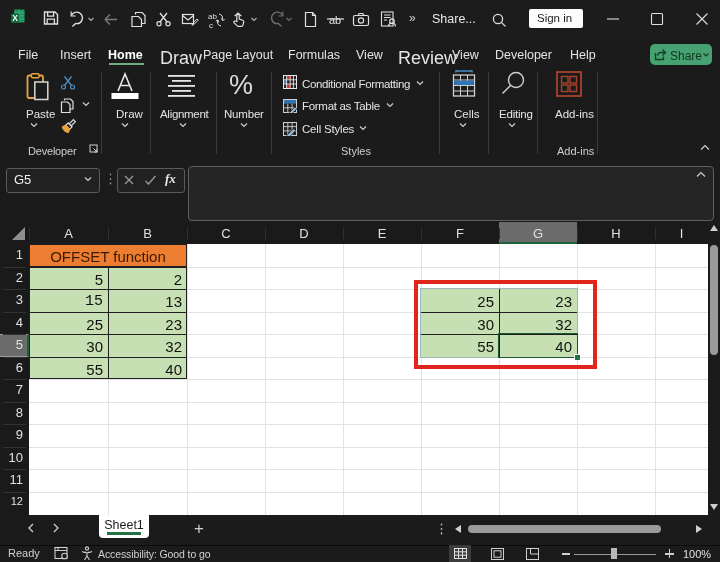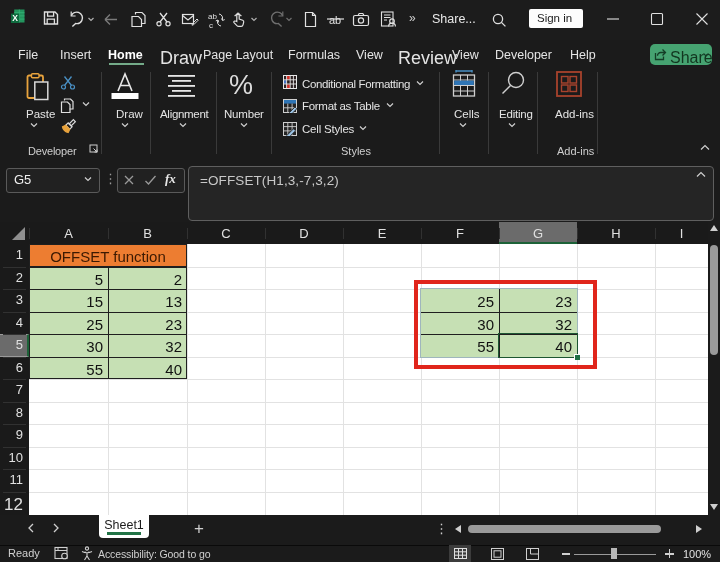--- a/index.html
+++ b/index.html
@@ -112,21 +112,21 @@
 <div class="tx" style="left:398px;top:48px;font-size:18px;">Review</div>
 <div class="tx" style="left:452px;top:48px;font-size:12.5px;">View</div>
 <div class="tx" style="left:495px;top:48px;font-size:12.5px;">Developer</div>
 <div class="tx" style="left:570px;top:48px;font-size:12.5px;">Help</div>
 <div class="a" style="left:109px;top:62.5px;width:35px;height:2.8px;background:#74ab89;"></div>
 <div class="a" style="left:650px;top:44px;width:62px;height:21px;background:#46a371;border-radius:5px;"></div>
 <svg class="a" style="left:654px;top:48px" width="13" height="13" viewBox="0 0 13 13" fill="none" stroke="#e0e0e0" stroke-width="1.2">
       <path d="M8.5 1.5 l3 3 l-3 3 M11.2 4.5 h-4.5 a3.2 3.2 0 0 0 -3.2 3.2" stroke="#143d26" stroke-width="1.3"></path>
       <path d="M1.5 5 v6.5 h8 v-3" stroke="#143d26" stroke-width="1.3"></path>
     </svg>
-<div class="tx" style="left:670px;top:48.5px;font-size:16px;color:#12361f;">Share</div>
+<div class="tx" style="left:670px;top:48.5px;font-size:12px;color:#12361f;">Share</div>
 <svg class="a" style="left:702px;top:51px" width="8" height="8" viewBox="0 0 8 8" fill="none" stroke="#e0e0e0" stroke-width="1.2">
       <path d="M1.5 2.5 l2.5 2.5 l2.5 -2.5" stroke="#143d26"></path>
     </svg>
 <div class="a" style="left:0;top:67px;width:720px;height:93px;background:#1b1b1b;border-bottom:1px solid #000;"></div>
 <div class="a" style="left:101px;top:72px;width:1px;height:82px;background:#3a3a3a;"></div>
 <div class="a" style="left:150px;top:72px;width:1px;height:82px;background:#3a3a3a;"></div>
 <div class="a" style="left:216px;top:72px;width:1px;height:82px;background:#3a3a3a;"></div>
 <div class="a" style="left:271px;top:72px;width:1px;height:82px;background:#3a3a3a;"></div>
 <div class="a" style="left:439px;top:72px;width:1px;height:82px;background:#3a3a3a;"></div>
 <div class="a" style="left:488px;top:72px;width:1px;height:82px;background:#3a3a3a;"></div>
@@ -259,21 +259,20 @@
 <div class="tx" style="left:104px;top:171px;font-size:13px;color:#9a9a9a;letter-spacing:0;">⋮</div>
 <div class="a" style="left:117px;top:168px;width:66px;height:23px;background:#212121;border:1px solid #5a5a5a;border-radius:3px;"></div>
 <svg class="a" style="left:123px;top:174px" width="12" height="12" viewBox="0 0 12 12" fill="none" stroke="#e0e0e0" stroke-width="1.2">
       <path d="M2 2 l8 8 M10 2 l-8 8" stroke="#9a9a9a" stroke-width="1.3"></path>
     </svg>
 <svg class="a" style="left:144px;top:174px" width="13" height="12" viewBox="0 0 13 12" fill="none" stroke="#e0e0e0" stroke-width="1.2">
       <path d="M1.5 7 l3 3 l7 -8" stroke="#9a9a9a" stroke-width="1.3"></path>
     </svg>
 <div class="tx" style="left:165px;top:171px;font-size:13px;font-style:italic;font-weight:bold;color:#e8e8e8;font-family:'Liberation Serif',serif;">fx</div>
 <div class="a" style="left:188px;top:166px;width:524px;height:53px;background:#252525;border:1px solid #5f5f5f;border-radius:4px;"></div>
-<div class="tx" style="left:200px;top:172.5px;font-size:13.5px;letter-spacing:0.1px;color:#c8c8c8;">=OFFSET(H1,3,-7,3,2)</div>
 <svg class="a" style="left:695px;top:170px" width="12" height="9" viewBox="0 0 12 9" fill="none" stroke="#e0e0e0" stroke-width="1.2">
       <path d="M2 6.5 l4 -4 l4 4" stroke="#cfcfcf"></path>
     </svg>
 <div class="a" style="left:29px;top:244px;width:679px;height:271px;background:#fff;"></div>
 <div class="a" style="left:108px;top:244px;width:1px;height:271px;background:#e2e2e2;"></div>
 <div class="a" style="left:187px;top:244px;width:1px;height:271px;background:#e2e2e2;"></div>
 <div class="a" style="left:265px;top:244px;width:1px;height:271px;background:#e2e2e2;"></div>
 <div class="a" style="left:343px;top:244px;width:1px;height:271px;background:#e2e2e2;"></div>
 <div class="a" style="left:421px;top:244px;width:1px;height:271px;background:#e2e2e2;"></div>
 <div class="a" style="left:499px;top:244px;width:1px;height:271px;background:#e2e2e2;"></div>
@@ -326,21 +325,21 @@
 <div class="tx" style="left:0;top:292px;width:23px;text-align:right;font-size:13px;color:#e0e0e0;">3</div>
 <div class="tx" style="left:0;top:315px;width:23px;text-align:right;font-size:13px;color:#e0e0e0;">4</div>
 <div class="a" style="left:0;top:334px;width:29px;height:23px;background:#6b6b6b;border-right:2px solid #1d6238;border-top:1px solid #9a9a9a;border-bottom:1px solid #9a9a9a;box-sizing:border-box;"></div>
 <div class="tx" style="left:0;top:337px;width:23px;text-align:right;font-size:13px;color:#e0e0e0;">5</div>
 <div class="tx" style="left:0;top:360px;width:23px;text-align:right;font-size:13px;color:#e0e0e0;">6</div>
 <div class="tx" style="left:0;top:382px;width:23px;text-align:right;font-size:13px;color:#e0e0e0;">7</div>
 <div class="tx" style="left:0;top:405px;width:23px;text-align:right;font-size:13px;color:#e0e0e0;">8</div>
 <div class="tx" style="left:0;top:427px;width:23px;text-align:right;font-size:13px;color:#e0e0e0;">9</div>
 <div class="tx" style="left:0;top:450px;width:23px;text-align:right;font-size:13px;color:#e0e0e0;">10</div>
 <div class="tx" style="left:0;top:472px;width:23px;text-align:right;font-size:13px;color:#e0e0e0;">11</div>
-<div class="tx" style="left:0;top:495px;width:23px;text-align:right;font-size:17px;color:#e0e0e0;">12</div>
+<div class="tx" style="left:0;top:495px;width:23px;text-align:right;font-size:11px;color:#e0e0e0;">12</div>
 <div class="a" style="left:3px;top:267px;width:23px;height:1px;background:#313131;"></div>
 <div class="a" style="left:3px;top:289px;width:23px;height:1px;background:#313131;"></div>
 <div class="a" style="left:3px;top:312px;width:23px;height:1px;background:#313131;"></div>
 <div class="a" style="left:3px;top:334px;width:23px;height:1px;background:#313131;"></div>
 <div class="a" style="left:3px;top:357px;width:23px;height:1px;background:#313131;"></div>
 <div class="a" style="left:3px;top:379px;width:23px;height:1px;background:#313131;"></div>
 <div class="a" style="left:3px;top:402px;width:23px;height:1px;background:#313131;"></div>
 <div class="a" style="left:3px;top:424px;width:23px;height:1px;background:#313131;"></div>
 <div class="a" style="left:3px;top:447px;width:23px;height:1px;background:#313131;"></div>
 <div class="a" style="left:3px;top:469px;width:23px;height:1px;background:#313131;"></div>
@@ -348,21 +347,21 @@
 <div class="a" style="left:29px;top:244px;width:158px;height:23px;background:#ed7d31;border:1px solid #1f1f1f;box-sizing:border-box;"></div>
 <div class="tx" style="left:29px;top:248px;width:158px;text-align:center;font-size:15px;color:#3c1a02;">OFFSET function</div>
 <div class="a" style="left:29px;top:267px;width:158px;height:112px;background:#c6e0b4;border:1px solid #1f1f1f;box-sizing:border-box;"></div>
 <div class="a" style="left:108px;top:267px;width:1px;height:112px;background:#1f1f1f;"></div>
 <div class="a" style="left:29px;top:289px;width:158px;height:1px;background:#1f1f1f;"></div>
 <div class="a" style="left:29px;top:312px;width:158px;height:1px;background:#1f1f1f;"></div>
 <div class="a" style="left:29px;top:334px;width:158px;height:1px;background:#1f1f1f;"></div>
 <div class="a" style="left:29px;top:357px;width:158px;height:1px;background:#1f1f1f;"></div>
 <div class="tx" style="left:29px;top:271px;width:74px;text-align:right;font-size:15px;color:#111;">5</div>
 <div class="tx" style="left:108px;top:271px;width:74px;text-align:right;font-size:15px;color:#111;">2</div>
-<div class="tx" style="left:29px;top:293px;width:74px;text-align:right;font-size:15px;color:#111;">15</div>
+<div class="tx" style="left:29px;top:293px;width:74px;text-align:right;font-size:15px;color:#111;font-family:Liberation Mono, monospace;">15</div>
 <div class="tx" style="left:108px;top:293px;width:74px;text-align:right;font-size:15px;color:#111;">13</div>
 <div class="tx" style="left:29px;top:316px;width:74px;text-align:right;font-size:15px;color:#111;">25</div>
 <div class="tx" style="left:108px;top:316px;width:74px;text-align:right;font-size:15px;color:#111;">23</div>
 <div class="tx" style="left:29px;top:338px;width:74px;text-align:right;font-size:15px;color:#111;">30</div>
 <div class="tx" style="left:108px;top:338px;width:74px;text-align:right;font-size:15px;color:#111;">32</div>
 <div class="tx" style="left:29px;top:361px;width:74px;text-align:right;font-size:15px;color:#111;">55</div>
 <div class="tx" style="left:108px;top:361px;width:74px;text-align:right;font-size:15px;color:#111;">40</div>
 <div class="a" style="left:421px;top:289px;width:156px;height:68px;background:#c6e0b4;"></div>
 <div class="a" style="left:499px;top:289px;width:1px;height:68px;background:#1f1f1f;"></div>
 <div class="a" style="left:421px;top:312px;width:156px;height:1px;background:#1f1f1f;"></div>

